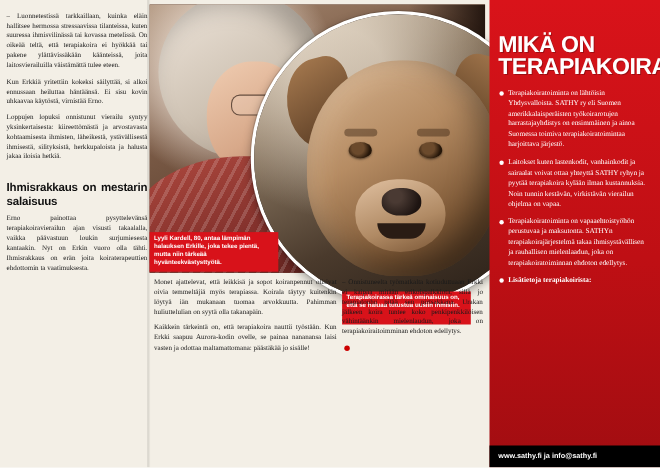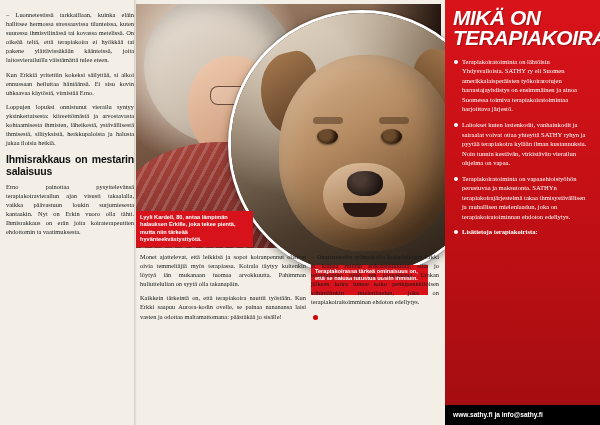--- a/index.html
+++ b/index.html
@@ -34,21 +34,21 @@
     text-align: justify;
   }
   .col-left p { margin: 0 0 5px 0; }
 
   .subhead {
     font-family: "Liberation Sans", sans-serif;
     font-weight: bold;
     font-size: 10.5px;
     line-height: 1.08;
     color: #111;
-    margin: 7px 0 5px 0;
+    margin: 19px 0 5px 0;
     letter-spacing: -0.2px;
   }
 
   
   .col-mid {
     position: absolute;
     left: 140px;
     top: 252px;
     width: 166px;
     height: 168px;
@@ -249,27 +249,27 @@
     right: 0;
     top: 0;
     width: 155px;
     height: 425px;
     background: linear-gradient(180deg, #d9131a 0%, #bf0f14 55%, #a10d11 100%);
     color: #ffffff;
   }
   .panel-title {
     font-family: "Liberation Sans", sans-serif;
     font-weight: bold;
-    font-style: italic;
     font-size: 21px;
     line-height: 0.97;
     color: #ffffff;
     padding: 8px 6px 0 8px;
     letter-spacing: -0.5px;
     text-shadow: 1px 1px 0 rgba(0,0,0,0.25);
+    margin-top: 23px;
   }
   .panel-body {
     padding: 8px 9px 0 9px;
     font-size: 6.6px;
     line-height: 1.45;
     color: #ffffff;
     font-family: "Liberation Serif", serif;
     text-align: left;
   }
   .bullet-row {

